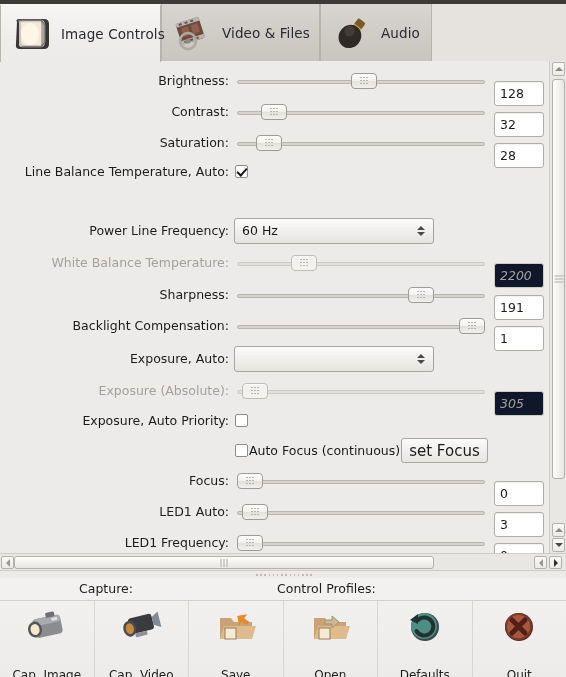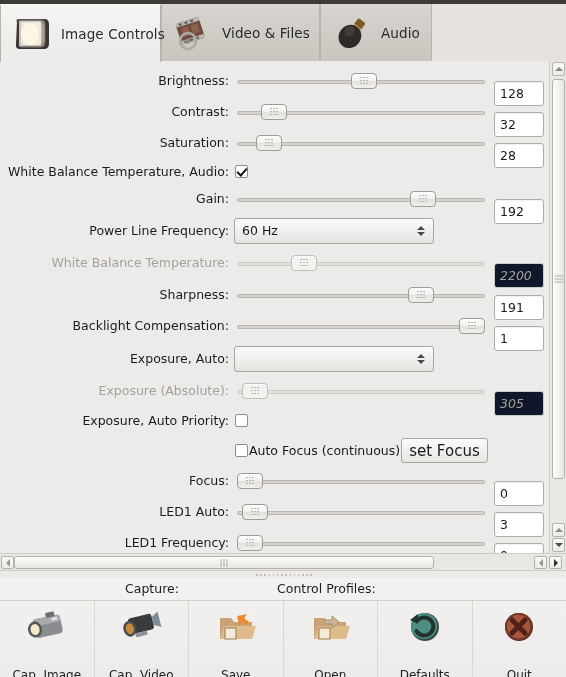--- a/index.html
+++ b/index.html
@@ -173,21 +173,21 @@
   
   .panegrip { position:absolute; left:256px; top:572px; width:56px; height:6px;
               display:flex; align-items:center; justify-content:space-between; }
   .panegrip i { width:1.5px; height:1.5px; background:#b7b3ae; border-radius:50%; }
 
   
   .bottom { position:absolute; left:0; top:578px; width:566px; height:99px;
             background: linear-gradient(to bottom,#f4f2f0 0%,#edebe9 100%); }
   .grouplabels { position:relative; height:22px; }
   .grouplabels span { position:absolute; top:3px; font-size:12.5px; color:#1c1c1c; }
-  .gl-capture { left: 79px; margin-left: 46px; }
+  .gl-capture { left: 79px; }
   .gl-profiles { left: 277px; }
   .toolrow { position:absolute; left:0; top:22px; width:566px; height:77px;
              display:flex; border-top:1px solid #d3d0cc; }
   .tbtn {
     flex: 1 1 0; height:77px; border-right:1px solid #dad7d3;
     display:flex; flex-direction:column; align-items:center; justify-content:flex-start;
     padding-top: 5px; background: transparent;
   }
   .tbtn:last-child { border-right:none; }
   .tbtn .ticon2 { width:50px; height:44px; position:relative; }
@@ -316,44 +316,24 @@
             <i style="left:0;top:6px"></i>
               <i style="left:3px;top:6px"></i>
               <i style="left:6px;top:6px"></i>
           </span>
         </span>
       </span>
       <span class="entry">28</span>
     </div>
 
     <div class="row" style="top:95px">
-      <span class="lab">White Balance Temperature, Audio:</span>
+      <span class="lab">Line Balance Temperature, Auto:</span>
       <span class="chk on"></span>
     </div>
 
-    <div class="row" style="top:122px">
-      <span class="lab">Gain:</span>
-      <span class="slider">
-        <span class="track"></span>
-        <span class="thumb" style="left:176px">
-          <span class="grip">
-            <i style="left:0;top:0"></i>
-              <i style="left:3px;top:0"></i>
-              <i style="left:6px;top:0"></i>
-            <i style="left:0;top:3px"></i>
-              <i style="left:3px;top:3px"></i>
-              <i style="left:6px;top:3px"></i>
-            <i style="left:0;top:6px"></i>
-              <i style="left:3px;top:6px"></i>
-              <i style="left:6px;top:6px"></i>
-          </span>
-        </span>
-      </span>
-      <span class="entry">192</span>
-    </div>
 
     <div class="row" style="top:154px">
       <span class="lab">Power Line Frequency:</span>
       <span class="combo">
         <span>60 Hz</span>
         <span class="arrows">
             <b class="up"></b>
             <b class="dn"></b>
           </span>
       </span>

